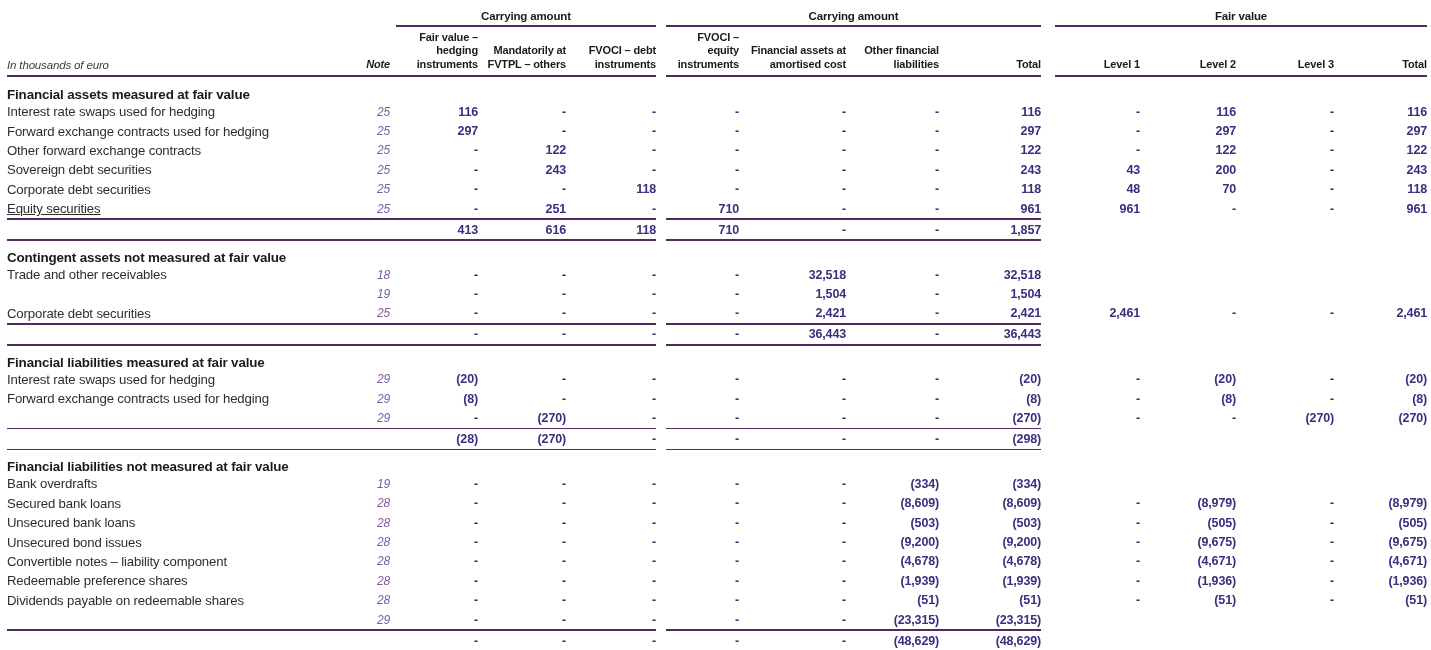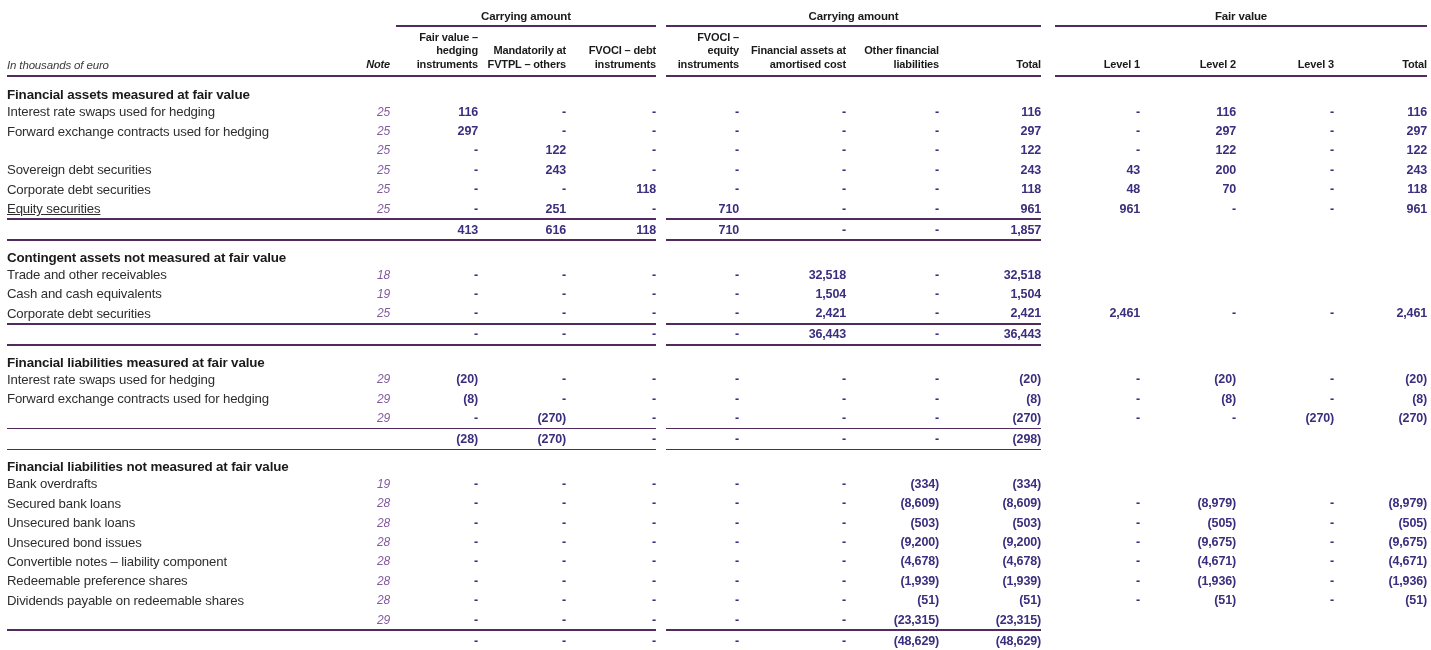--- a/index.html
+++ b/index.html
@@ -106,20 +106,21 @@
         <div class="cell num" style="grid-column: 7;">-</div>
         <div class="cell num" style="grid-column: 8;">-</div>
         <div class="cell num" style="grid-column: 9;">-</div>
         <div class="cell num" style="grid-column: 10;">297</div>
         <div class="cell num" style="grid-column: 12;">-</div>
         <div class="cell num" style="grid-column: 13;">297</div>
         <div class="cell num" style="grid-column: 14;">-</div>
         <div class="cell num" style="grid-column: 15;">297</div>
       </div>
       <div class="row data-row">
+        <div class="cell lbl" style="grid-column: 1;">Other forward exchange contracts</div>
         <div class="cell note" style="grid-column: 2;">25</div>
         <div class="cell num" style="grid-column: 3;">-</div>
         <div class="cell num" style="grid-column: 4;">122</div>
         <div class="cell num" style="grid-column: 5;">-</div>
         <div class="cell num" style="grid-column: 7;">-</div>
         <div class="cell num" style="grid-column: 8;">-</div>
         <div class="cell num" style="grid-column: 9;">-</div>
         <div class="cell num" style="grid-column: 10;">122</div>
         <div class="cell num" style="grid-column: 12;">-</div>
         <div class="cell num" style="grid-column: 13;">122</div>
@@ -204,21 +205,20 @@
         <div class="cell num" style="grid-column: 7;">-</div>
         <div class="cell num" style="grid-column: 8;">32,518</div>
         <div class="cell num" style="grid-column: 9;">-</div>
         <div class="cell num" style="grid-column: 10;">32,518</div>
         <div class="cell num" style="grid-column: 12;"></div>
         <div class="cell num" style="grid-column: 13;"></div>
         <div class="cell num" style="grid-column: 14;"></div>
         <div class="cell num" style="grid-column: 15;"></div>
       </div>
       <div class="row data-row">
-        <div class="cell lbl" style="grid-column: 1;">Cash and cash equivalents</div>
         <div class="cell note" style="grid-column: 2;">19</div>
         <div class="cell num" style="grid-column: 3;">-</div>
         <div class="cell num" style="grid-column: 4;">-</div>
         <div class="cell num" style="grid-column: 5;">-</div>
         <div class="cell num" style="grid-column: 7;">-</div>
         <div class="cell num" style="grid-column: 8;">1,504</div>
         <div class="cell num" style="grid-column: 9;">-</div>
         <div class="cell num" style="grid-column: 10;">1,504</div>
         <div class="cell num" style="grid-column: 12;"></div>
         <div class="cell num" style="grid-column: 13;"></div>

